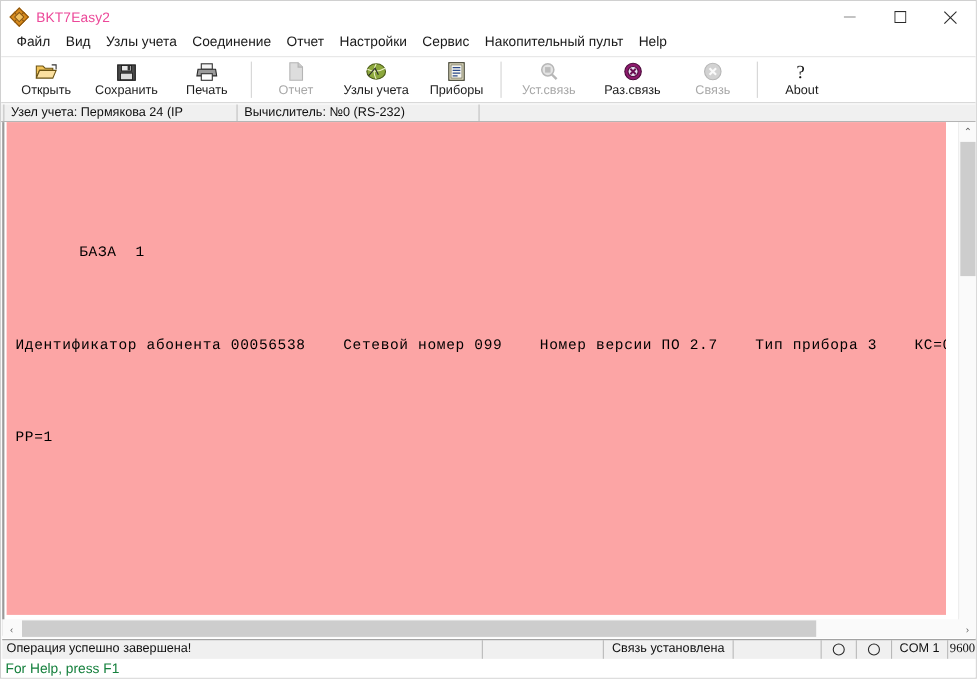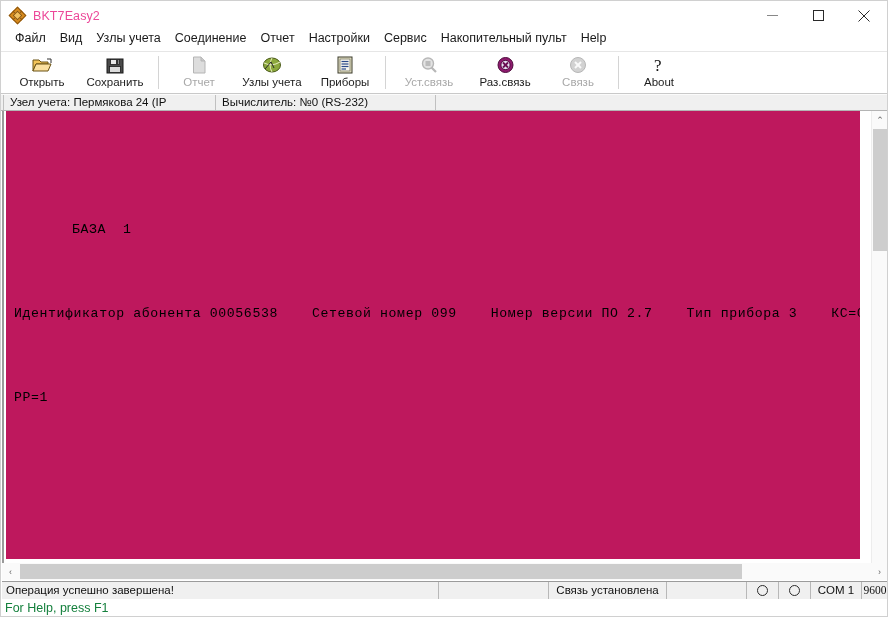--- a/index.html
+++ b/index.html
@@ -170,21 +170,21 @@
     height: 467px;
     box-sizing: border-box;
     border-left: 2px solid #9a9a9a;
     overflow: hidden;
   }
   .doc-area {
     position: absolute;
     left: 2px; top: 0;
     width: 854px;
     height: 448px;
-    background: #be185d;
+    background: #fca5a5;
     overflow: hidden;
     font-family: "Liberation Mono", monospace;
     font-size: 13px;
     line-height: 21px;
     color: #000;
     white-space: pre;
   }
   .doc-inner { padding: 4px 0 0 0; position: relative; }
   .mono-line {
     white-space: pre;
@@ -363,20 +363,30 @@
         <svg width="18" height="17" viewBox="0 0 18 17">
           <rect x="1" y="2" width="16" height="14" fill="#4a4a4a" stroke="#1a1a1a" stroke-width="1"></rect>
           <rect x="4.5" y="2.5" width="9" height="5" fill="#e8e8e8" stroke="#1a1a1a" stroke-width="0.8"></rect>
           <rect x="10" y="3" width="2.5" height="4" fill="#333"></rect>
           <rect x="3.5" y="9.5" width="11" height="6" fill="#dcdcdc" stroke="#1a1a1a" stroke-width="0.8"></rect>
         </svg>
       </div>
       <div class="tb-lbl">Сохранить</div>
     </div>
 
+    <div class="tb-btn">
+      <div class="tb-ico">
+        <svg width="20" height="17" viewBox="0 0 20 17">
+          <rect x="5" y="1" width="10" height="5" fill="#f4f4f4" stroke="#333" stroke-width="1"></rect>
+          <path d="M2 6 L18 6 L19 12 L1 12 Z" fill="#9a9a9a" stroke="#2a2a2a" stroke-width="1"></path>
+          <rect x="5" y="10" width="10" height="6" fill="#fdfdfd" stroke="#333" stroke-width="1"></rect>
+        </svg>
+      </div>
+      <div class="tb-lbl">Печать</div>
+    </div>
 
     <div class="tb-sep"></div>
 
     <div class="tb-btn disabled">
       <div class="tb-ico">
         <svg width="15" height="18" viewBox="0 0 15 18">
           <path d="M1.5 1 L9 1 L13 5 L13 17 L1.5 17 Z" fill="#dddddd" stroke="#b5b5b5" stroke-width="1"></path>
           <path d="M9 1 L9 5 L13 5" fill="#cacaca" stroke="#b5b5b5" stroke-width="1"></path>
         </svg>
       </div>

